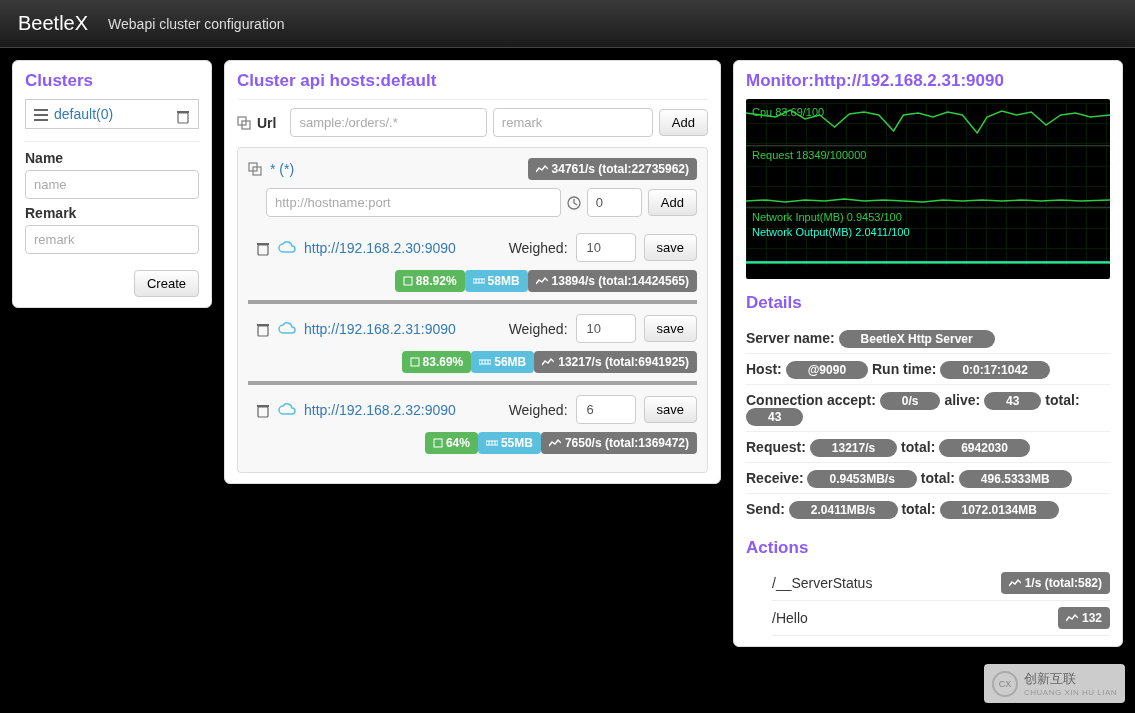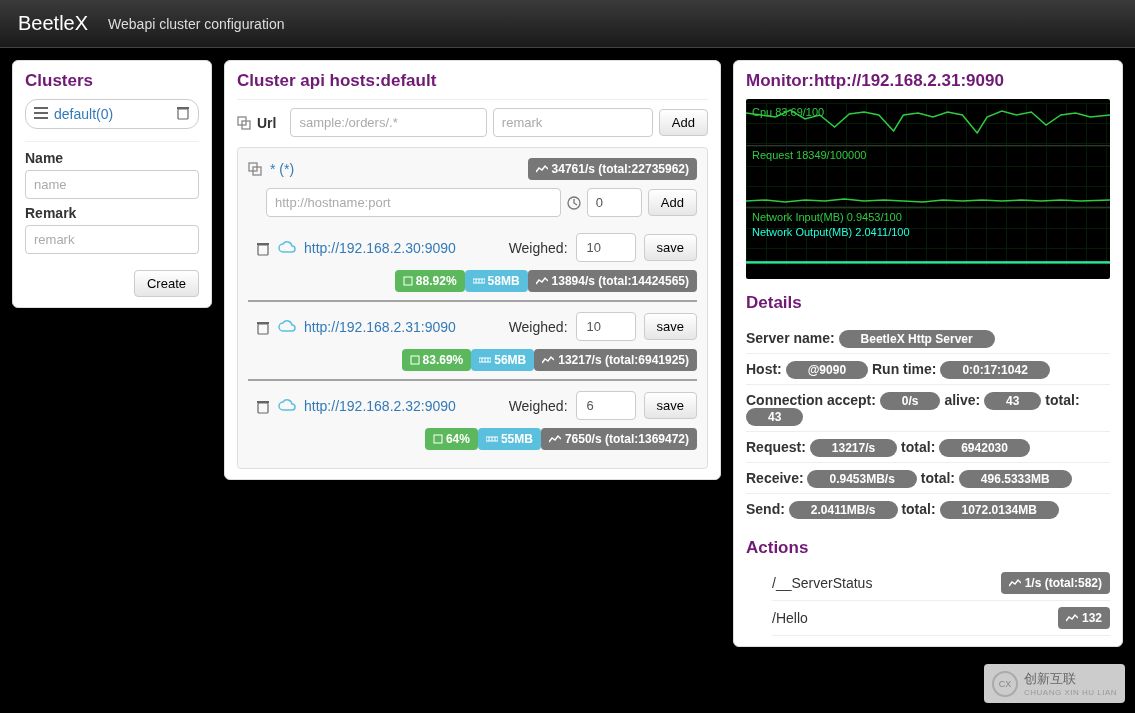--- a/index.html
+++ b/index.html
@@ -5,42 +5,42 @@
     * { box-sizing: border-box; margin: 0; padding: 0; }
     body { font-family: -apple-system, BlinkMacSystemFont, "Segoe UI", Arial, sans-serif; background: #000; font-size: 14px; color: #333; }
     .topbar { background: linear-gradient(to bottom, #3a3a3a, #1a1a1a); color: #fff; padding: 12px 18px; display: flex; align-items: center; gap: 20px; border-bottom: 1px solid #444; }
     .brand { font-size: 20px; font-weight: 500; }
     .nav-link { color: #ddd; font-size: 14px; }
     .main { display: flex; gap: 12px; padding: 12px; align-items: flex-start; }
     .panel { background: #fff; border: 1px solid #ddd; border-radius: 6px; padding: 10px 12px; box-shadow: 0 1px 3px rgba(0,0,0,0.2); }
     .sidebar { width: 200px; }
     .center { flex: 1; min-width: 0; }
     .monitor { width: 390px; }
-    h4 { font-size: 17px; font-weight: bold; margin-bottom: 8px; color: #701a75; }
-    .cluster-row { display: flex; align-items: flex-start; gap: 6px; border: 1px solid #ccc; border-radius: 12px; padding: 6px 8px; margin-bottom: 12px; }
+    h4 { font-size: 17px; font-weight: bold; margin-bottom: 8px; color: #8b5cf6; }
+    .cluster-row { display: flex; align-items: flex-end; gap: 6px; border: 1px solid #ccc; border-radius: 0; padding: 6px 8px; margin-bottom: 12px; }
     .cluster-row a { color: #337ab7; text-decoration: none; flex: 1; }
     .label { font-weight: bold; margin: 6px 0 4px; }
     .inp { width: 100%; border: 1px solid #ccc; border-radius: 4px; padding: 6px 8px; font-size: 13px; color: #555; }
     .inp::placeholder { color: #aaa; }
     .btn { background: linear-gradient(to bottom,#fff,#e6e6e6); border: 1px solid #ccc; border-radius: 4px; padding: 5px 12px; font-size: 13px; cursor: pointer; }
     .btn-row { display:flex; justify-content:flex-end; margin-top:10px; padding-top:6px; }
     hr.sep { border: none; border-top: 1px solid #eee; margin: 8px 0; }
     .url-row { display:flex; gap:6px; align-items:center; margin-bottom:10px; }
     .url-row .inp { flex:1; }
     .url-label { font-weight: bold; margin-right:8px; }
     .pattern-box { border:1px solid #ddd; border-radius:4px; padding:10px; background:#f8f8f8; }
     .pattern-head { display:flex; justify-content:space-between; align-items:center; margin-bottom:8px; }
     .pattern-head a { color:#337ab7; text-decoration:none; font-weight:500; }
     .badge-gray { background:#777; color:#fff; border-radius:4px; padding:4px 8px; font-size:12px; display:inline-flex; align-items:center; gap:4px; font-weight:bold; }
     .badge-green { background:#5cb85c; color:#fff; border-radius:4px; padding:4px 8px; font-size:12px; display:inline-flex; align-items:center; gap:3px; font-weight:bold; }
     .badge-blue { background:#5bc0de; color:#fff; border-radius:4px; padding:4px 8px; font-size:12px; display:inline-flex; align-items:center; gap:3px; font-weight:bold; }
     .host-add { display:flex; gap:6px; align-items:center; margin-bottom:6px; padding-left:18px; }
     .host-add .inp.h { flex:1; }
     .host-add .inp.w { width:55px; }
-    .host-item { padding:10px 0 8px 0; border-bottom:2px solid #a3a3a3; }
+    .host-item { padding:10px 0 8px 0; border-bottom:4px solid #a3a3a3; }
     .host-item:last-child { border-bottom:none; }
     .host-top { display:flex; align-items:center; gap:8px; padding-left:8px; }
     .host-top a { color:#337ab7; text-decoration:none; font-weight:500; flex:1; }
     .host-top .wl { font-weight:500; }
     .host-top .inp.w { width:60px; text-align:left; padding:6px 10px; }
     .host-badges { display:flex; justify-content:flex-end; margin-top:8px; padding-right:0; }
     .chart-area { background:#000; border-radius:2px; padding:4px 0 4px 0; margin-bottom:14px; position:relative; height:180px; overflow:hidden; }
     .chart-sec { position:relative; border-bottom:1px solid #333; }
     .chart-sec.cpu { height:43px; }
     .chart-sec.req { height:62px; }

